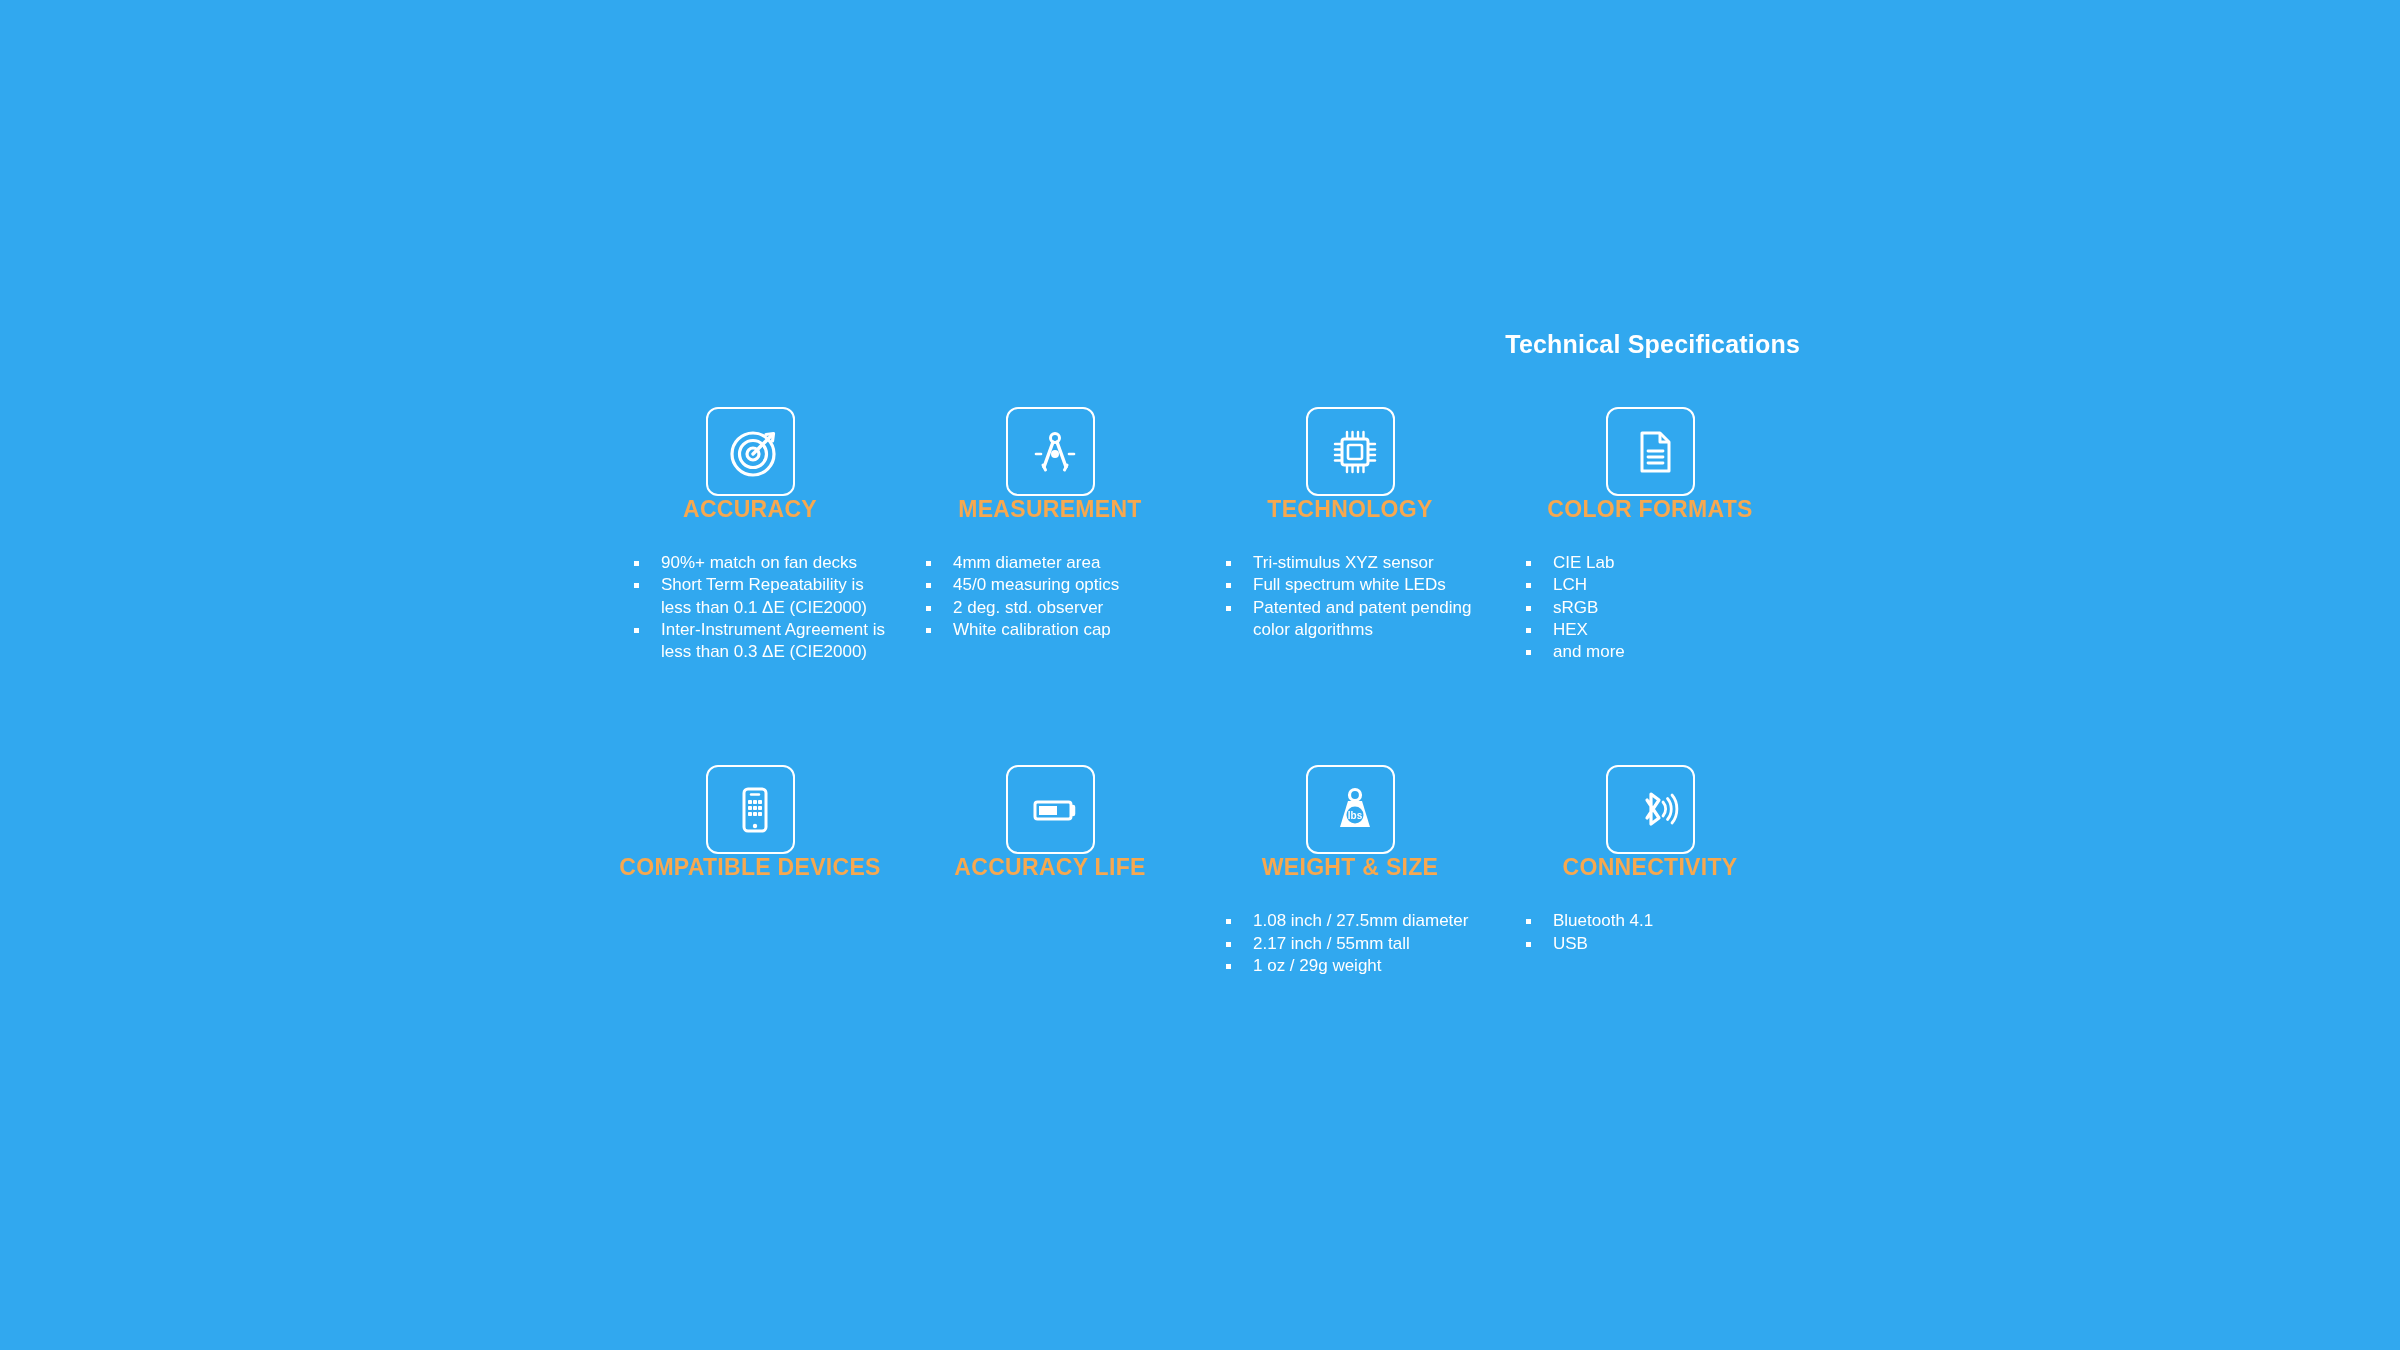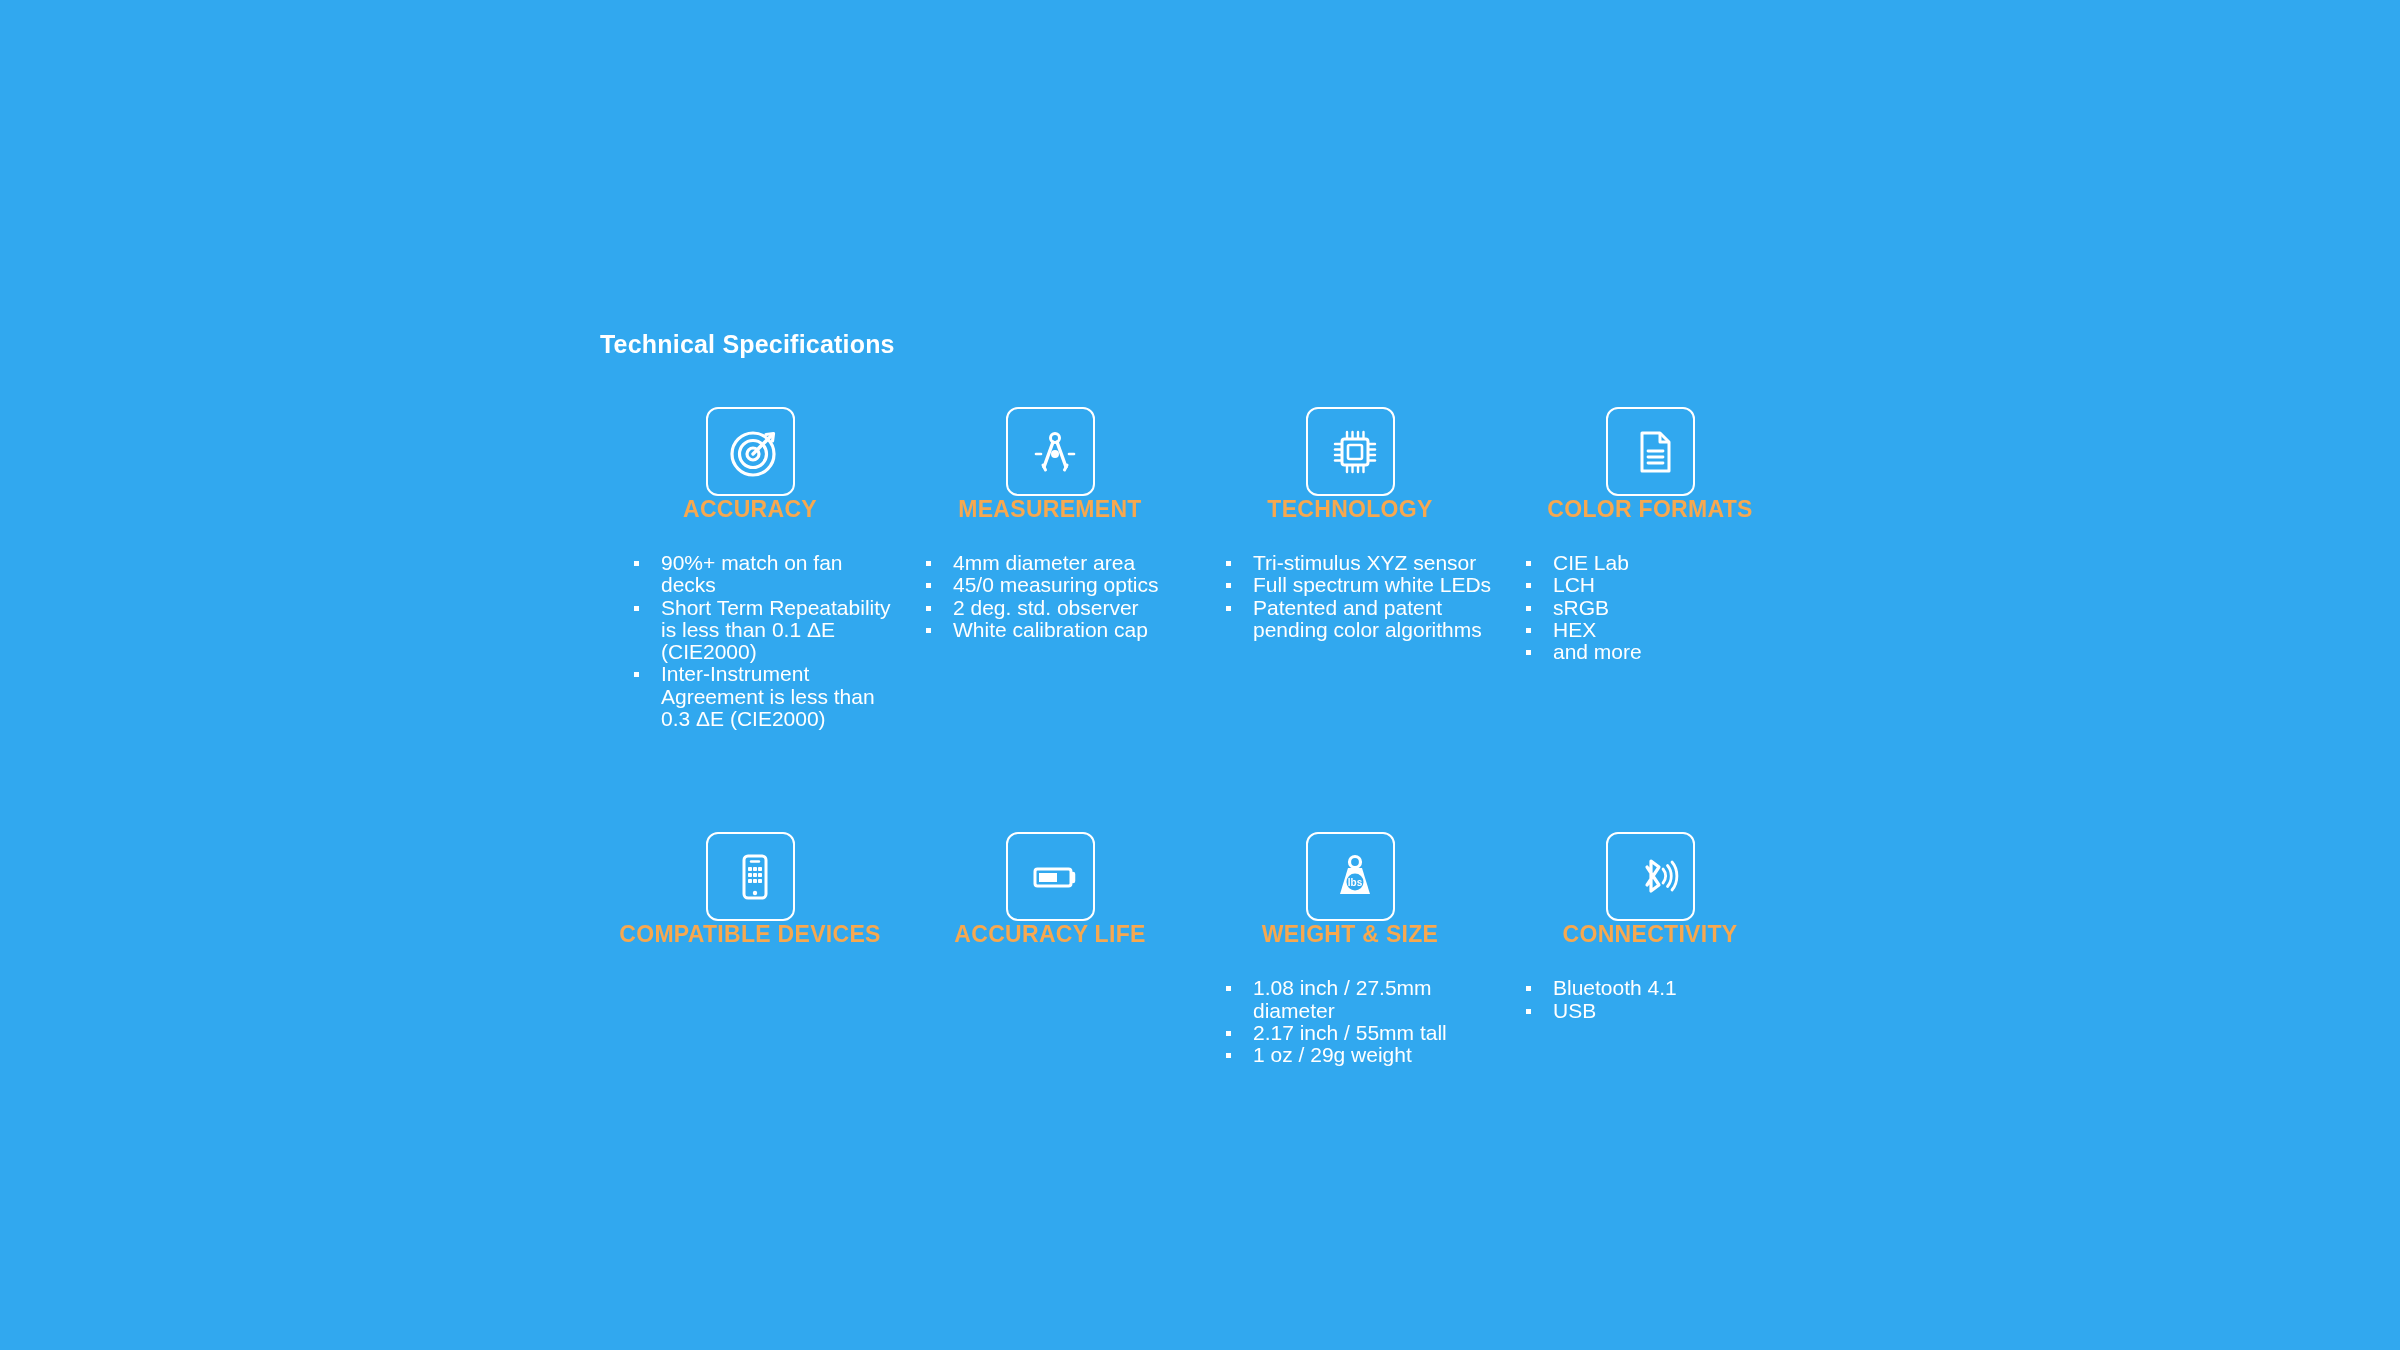--- a/index.html
+++ b/index.html
@@ -20,21 +20,21 @@
     height: 1350px;
     background: #31a8ef;
   }
   .specs-wrap {
     position: absolute;
     left: 600px;
     top: 330px;
     width: 1200px;
   }
   .page-title {
-    text-align: left;
+    text-align: right;
     color: #ffffff;
     font-size: 25px;
     font-weight: bold;
     letter-spacing: 0.2px;
     margin: 0 0 48px 0;
   }
   .grid-row {
     display: flex;
     width: 100%;
   }
@@ -67,21 +67,21 @@
     font-size: 23px;
     font-weight: bold;
     letter-spacing: 0.3px;
     white-space: nowrap;
   }
   .bullets {
     list-style: none;
     margin: 29px 0 0 0;
     padding: 0 0 0 26px;
     color: #ffffff;
-    font-size: 21px;
+    font-size: 17px;
     line-height: 22.3px;
   }
   .bullets li {
     position: relative;
     padding-left: 27px;
     margin: 0;
     font-weight: 500;
   }
   .bullets li::before {
     content: "";

